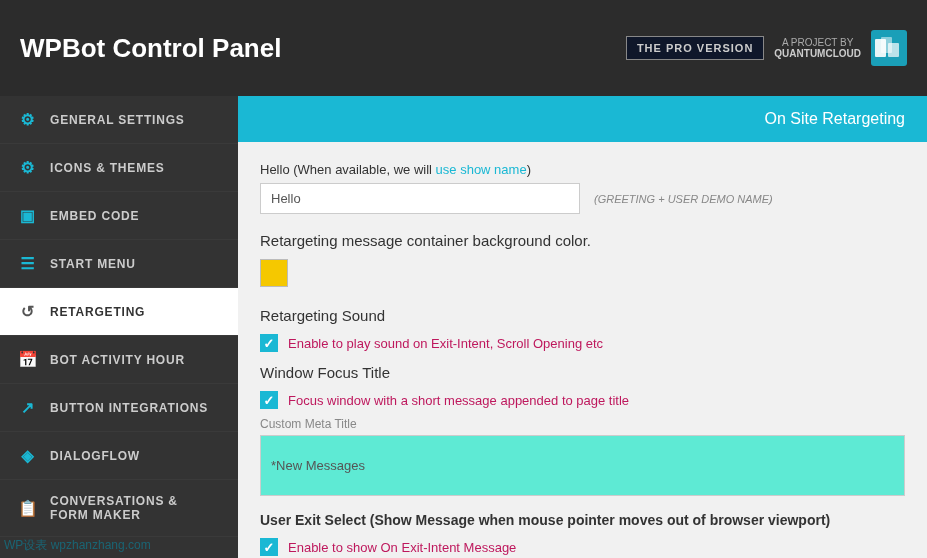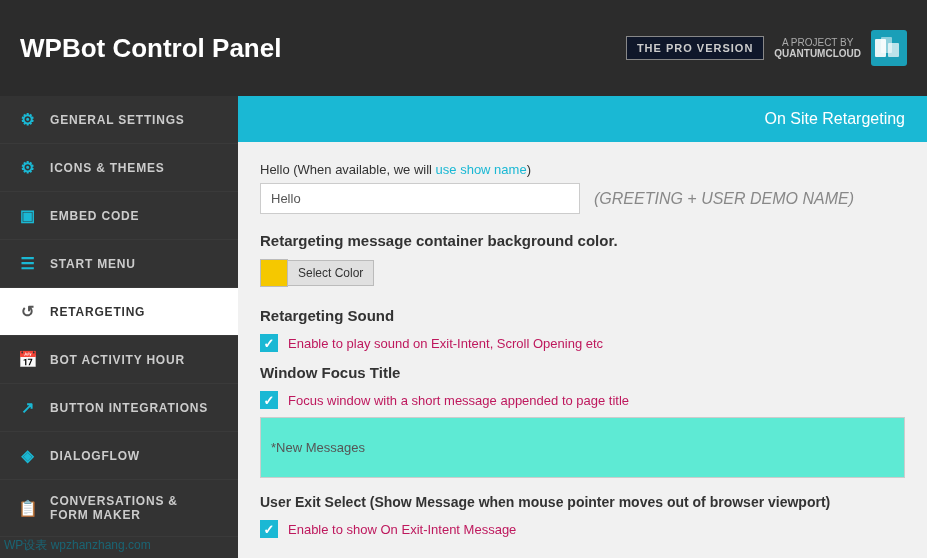--- a/index.html
+++ b/index.html
@@ -134,28 +134,28 @@
     .text-input {
       border: 1px solid #ccc;
       background: #fff;
       padding: 7px 10px;
       font-size: 13px;
       color: #555;
       width: 320px;
       outline: none;
     }
     .demo-label {
-      font-size: 16px;
+      font-size: 11px;
       color: #888;
       font-style: italic;
     }
 
     .section-title {
       font-size: 15px;
-      font-weight: bold;
+      font-weight: normal;
       color: #333;
       margin-bottom: 10px;
     }
 
     .color-row {
       display: flex;
       align-items: center;
       gap: 0;
       margin-bottom: 20px;
     }
@@ -325,21 +325,20 @@
       </div>
       <div class="field-row">
         <input class="text-input" type="text" value="Hello" style="">
         <span class="demo-label">(GREETING + USER DEMO NAME)</span>
       </div>
 
       
       <div class="section-title">Retargeting message container background color.</div>
       <div class="color-row">
         <div class="color-swatch"></div>
-        <button class="select-color-btn">Select Color</button>
       </div>
 
       
       <div class="section-title">Retargeting Sound</div>
       <div class="checkbox-row">
         <div class="cb-box">
           <span class="cb-check">✓</span>
         </div>
         <span class="cb-label">Enable to play sound on Exit-Intent, Scroll Opening etc</span>
       </div>
@@ -347,20 +346,21 @@
       
       <div class="section-title" style="margin-top:12px;">Window Focus Title</div>
       <div class="checkbox-row">
         <div class="cb-box">
           <span class="cb-check">✓</span>
         </div>
         <span class="cb-label">Focus window with a short message appended to page title</span>
       </div>
 
       
+      <div class="meta-title-label">Custom Meta Title</div>
       <input class="meta-title-input" type="text" value="*New Messages" style="">
 
       
       <div class="exit-intent-title">User Exit Select (Show Message when mouse pointer moves out of browser viewport)</div>
       <div class="checkbox-row">
         <div class="cb-box">
           <span class="cb-check">✓</span>
         </div>
         <span class="cb-label">Enable to show On Exit-Intent Message</span>
       </div>

